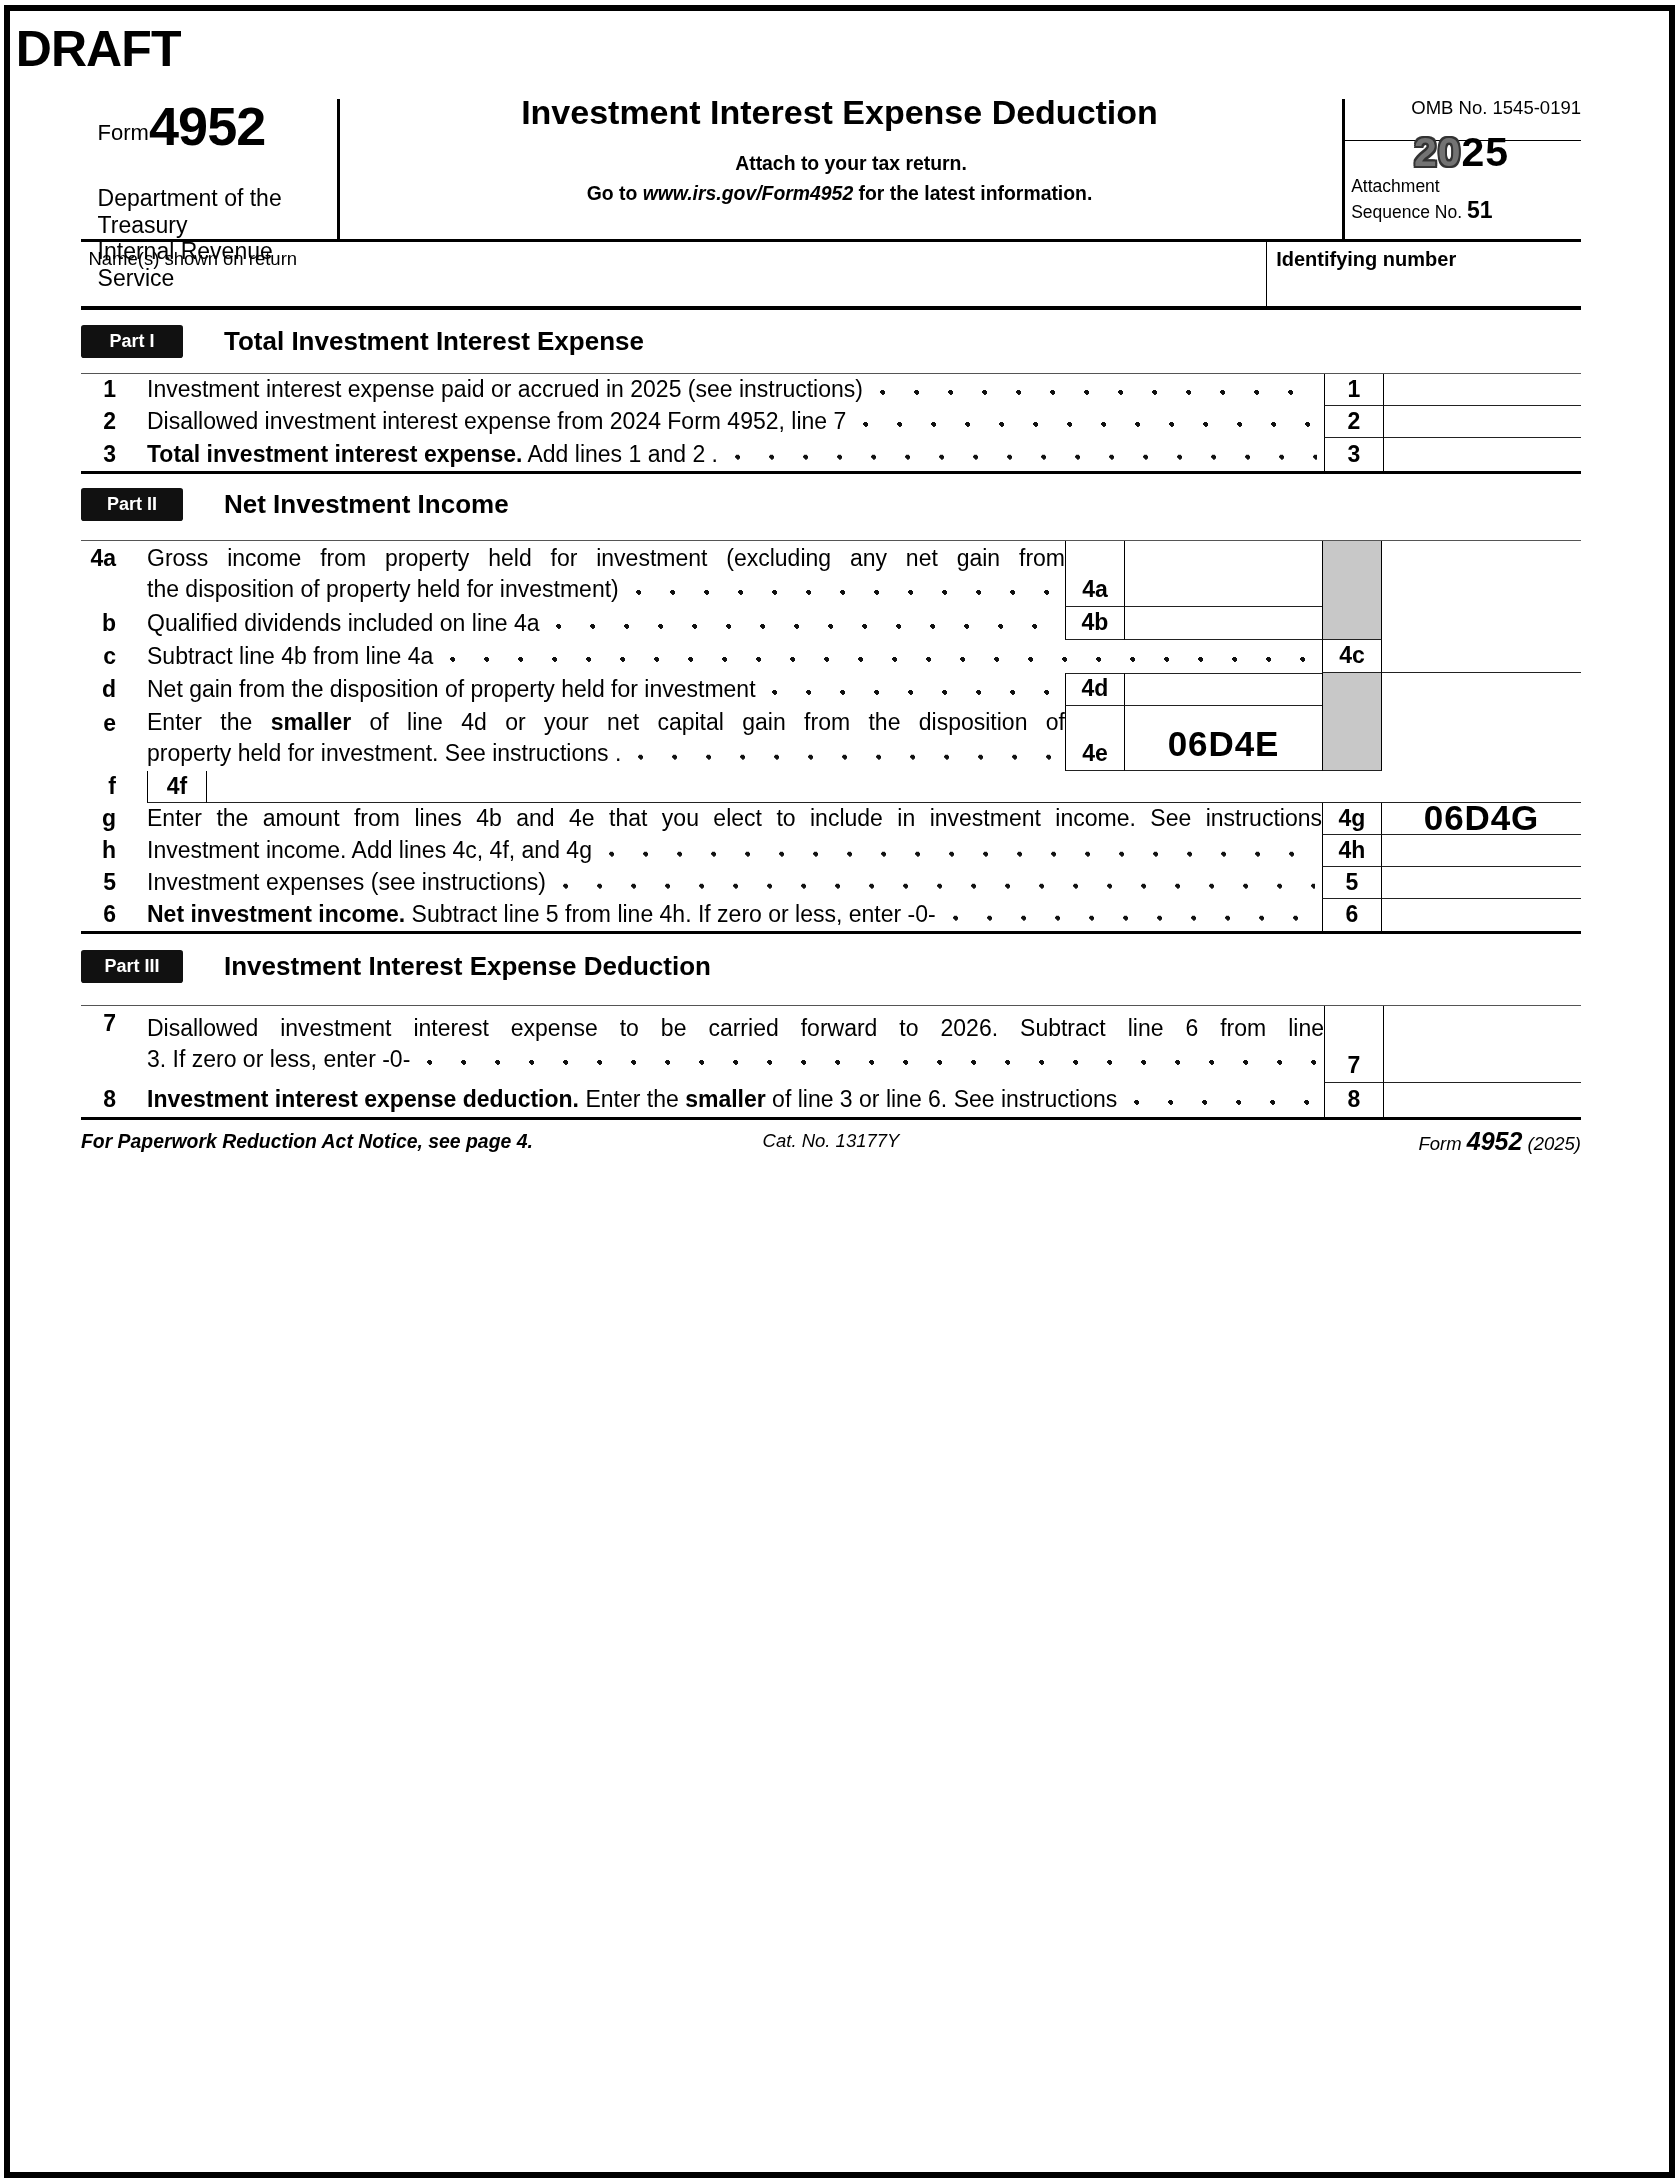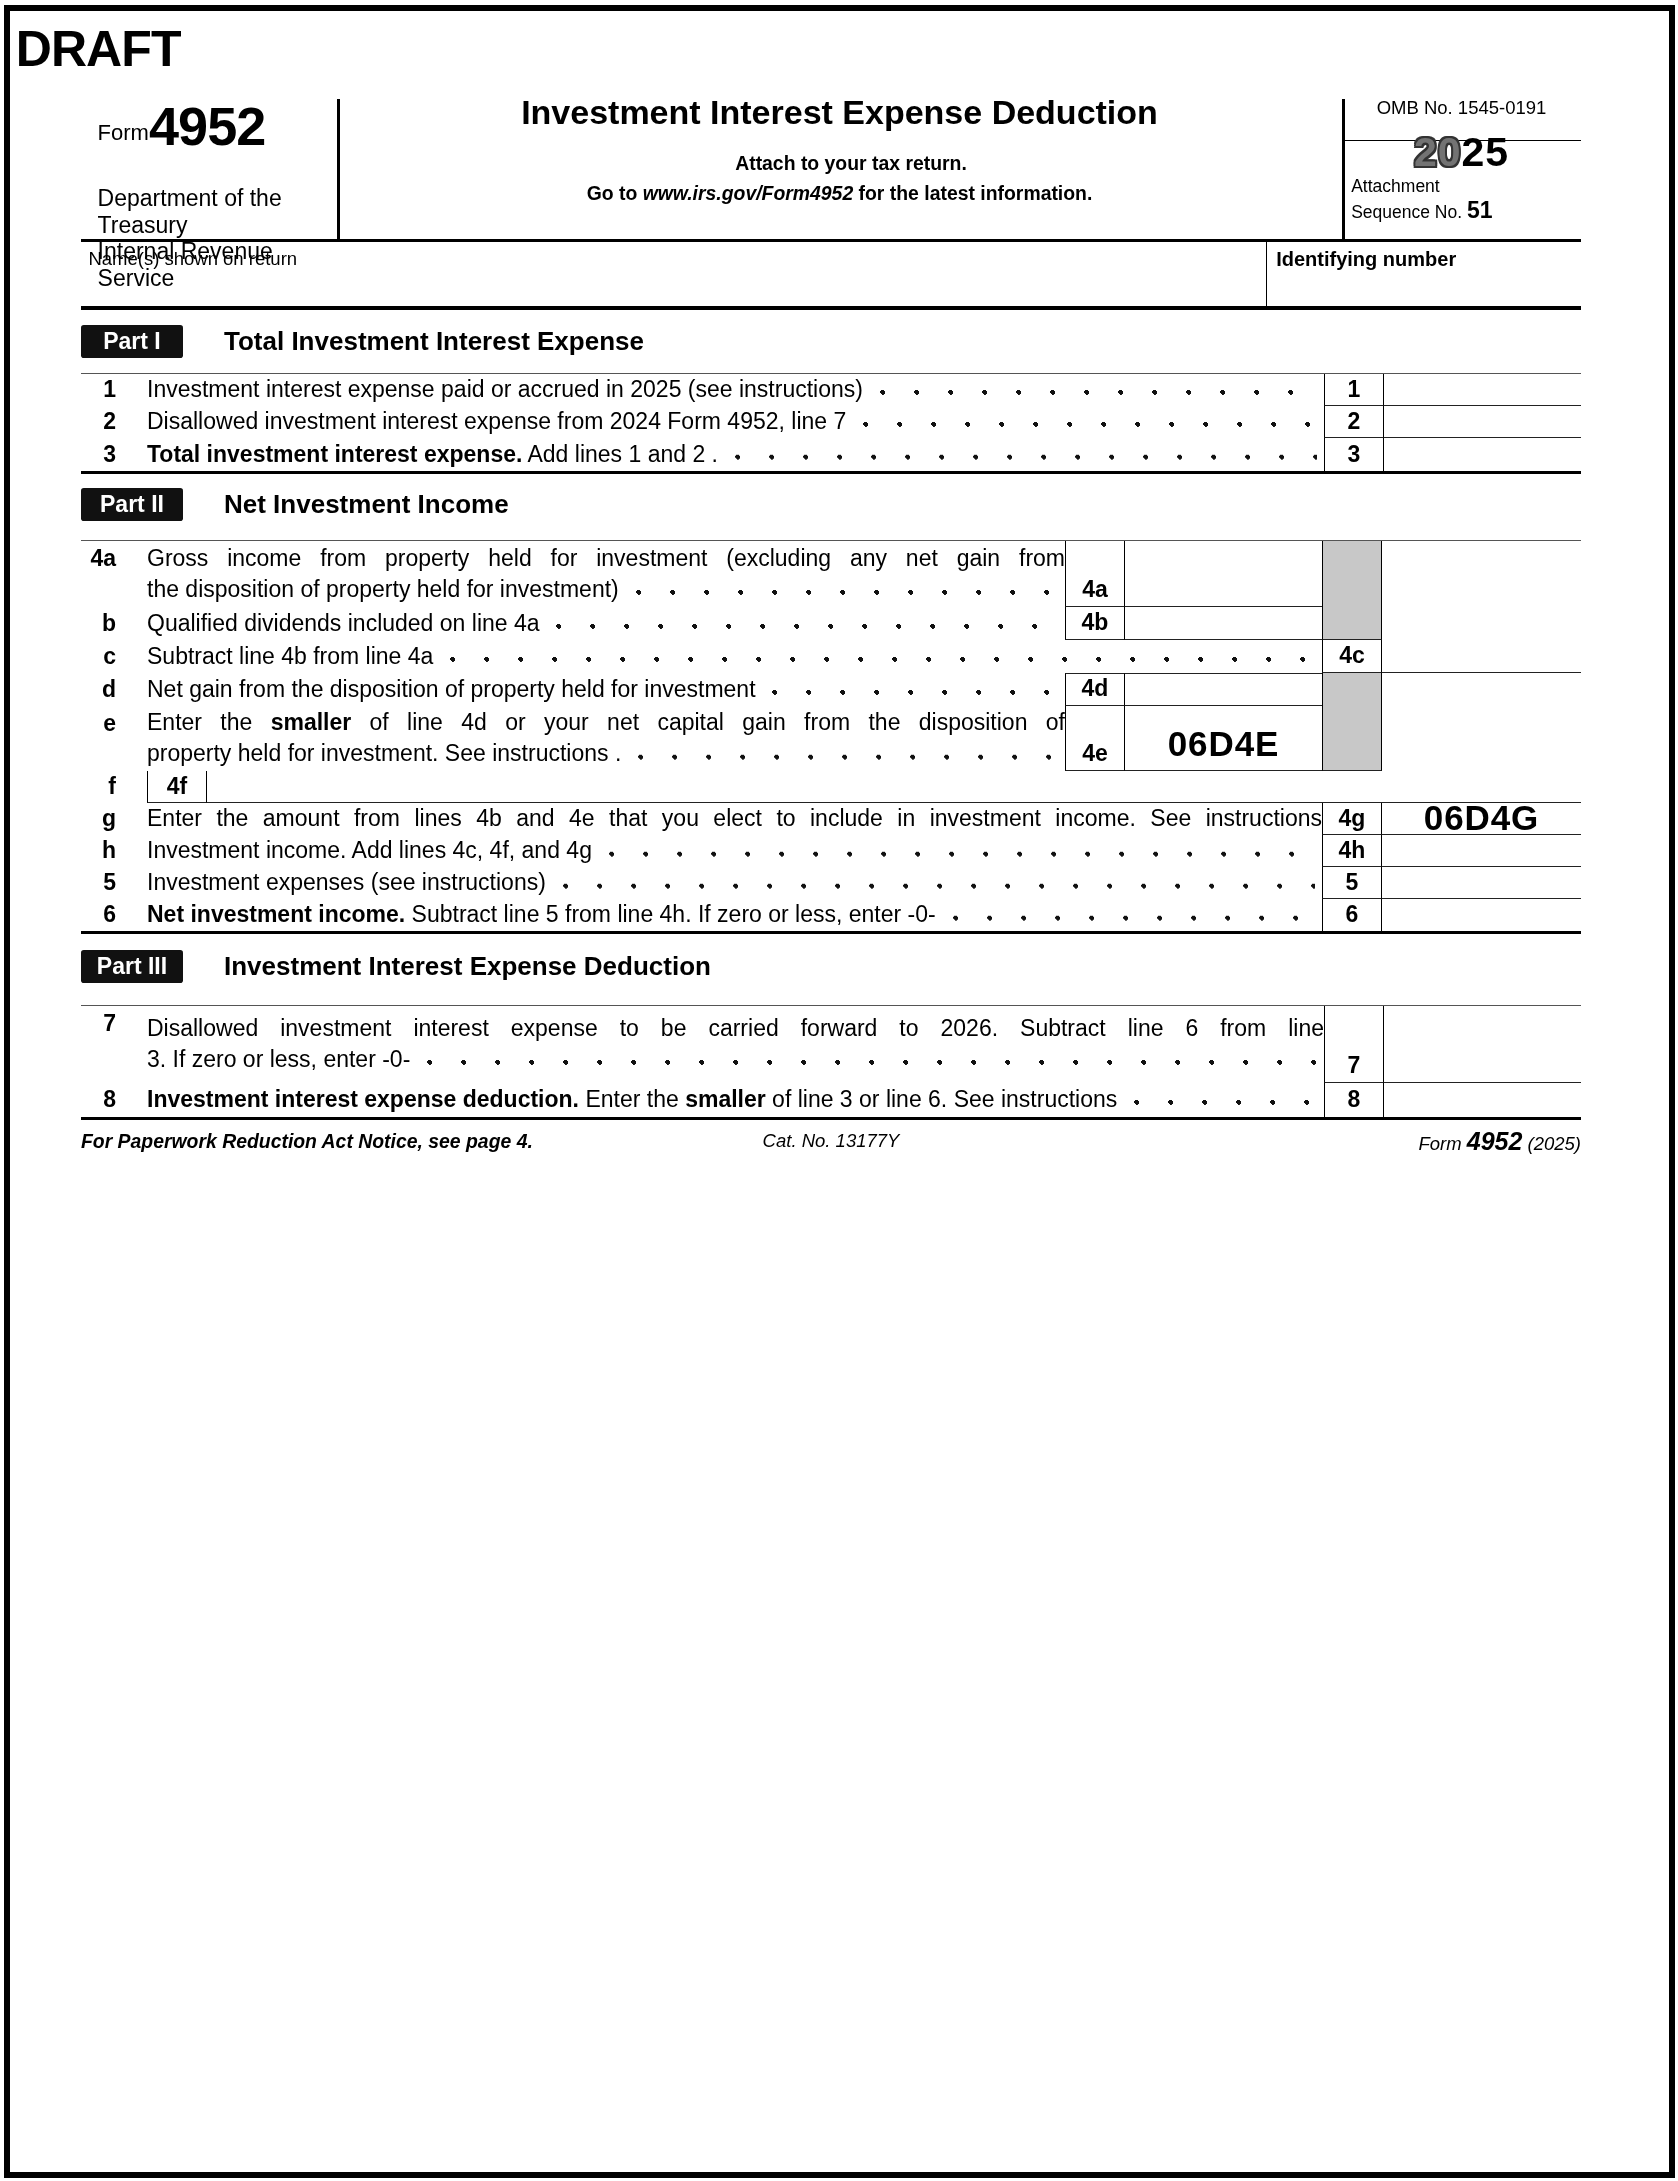--- a/index.html
+++ b/index.html
@@ -22,35 +22,35 @@
   .form-id{position:absolute;left:16.6px;top:35px;display:flex;align-items:flex-end;}
   .form-word{font-size:22px;line-height:1;padding-bottom:4.6px;}
   .form-num{font-size:54px;font-weight:bold;line-height:0.82;letter-spacing:-0.9px;}
   .agency{position:absolute;left:16.6px;top:116px;font-size:23px;line-height:1.16;}
   .hdr-center{width:1005px;text-align:center;position:relative;}
   .hdr-title{font-size:34px;font-weight:bold;margin-top:24px;}
   .hdr-attach{font-size:19.4px;font-weight:bold;margin-top:20px;padding-left:23px;}
   .hdr-goto{font-size:19.4px;font-weight:bold;margin-top:7.4px;}
   .hdr-goto i{font-weight:bold;}
   .hdr-right{width:239px;position:relative;font-size:18.5px;}
-  .omb{position:absolute;top:28px;left:0;right:0;text-align:center;padding-bottom:21px;border-bottom:1.8px solid #000;}
+  .omb{position:absolute;top:28px;left:0;right:0;text-align:right;padding-bottom:21px;border-bottom:1.8px solid #000;}
   .year{position:absolute;top:63px;left:0;right:0;text-align:center;font-size:41px;font-weight:bold;letter-spacing:0.9px;line-height:1;}
   .yr-outline{color:#737373;text-shadow:-1.8px -1.8px 0 #333,1.8px -1.8px 0 #333,-1.8px 1.8px 0 #333,1.8px 1.8px 0 #333,0 -1.8px 0 #333,0 1.8px 0 #333,-1.8px 0 0 #333,1.8px 0 0 #333;}
   .attach-seq{position:absolute;left:9.2px;top:107px;font-size:17.5px;line-height:1.2;text-align:left;}
   .seq-no{font-size:23px;font-weight:bold;}
   .vdiv{position:absolute;top:30px;bottom:0;width:2.8px;background:#000;}
 
   
   .names{height:68px;border-bottom:4.6px solid #000;display:flex;}
   .names-left{flex:1;padding:5.5px 7.4px;font-size:18.5px;}
   .names-right{width:315px;border-left:1.8px solid #000;padding:5.5px 9.2px;font-size:20px;font-weight:bold;}
 
   
   .part-hdr{display:flex;align-items:center;height:33px;}
-  .badge{background:#111;color:#fff;font-size:23px;font-weight:bold;height:33px;display:flex;align-items:center;justify-content:center;padding:0 14.8px;border-radius:2.8px;min-width:102px;}
+  .badge{background:#111;color:#fff;font-size:18px;font-weight:bold;height:33px;display:flex;align-items:center;justify-content:center;padding:0 14.8px;border-radius:2.8px;min-width:102px;}
   .part-title{font-size:26px;font-weight:bold;margin-left:41px;}
   .mt16{margin-top:14.8px;} .mt17{margin-top:15.7px;} .mt20{margin-top:18.5px;} .mt24{margin-top:22px;}
 
   
   .tbl{border-top:1.8px solid #555;border-bottom:3.7px solid #000;font-size:23px;}
   .r{display:flex;align-items:stretch;}
   .num{width:66px;font-weight:bold;text-align:right;padding-right:31px;display:flex;align-items:center;justify-content:flex-end;}
   .num.top{align-items:flex-start;padding-top:4.6px;}
   .desc{display:flex;align-items:center;min-width:0;}
   .desc .txt{white-space:nowrap;}

